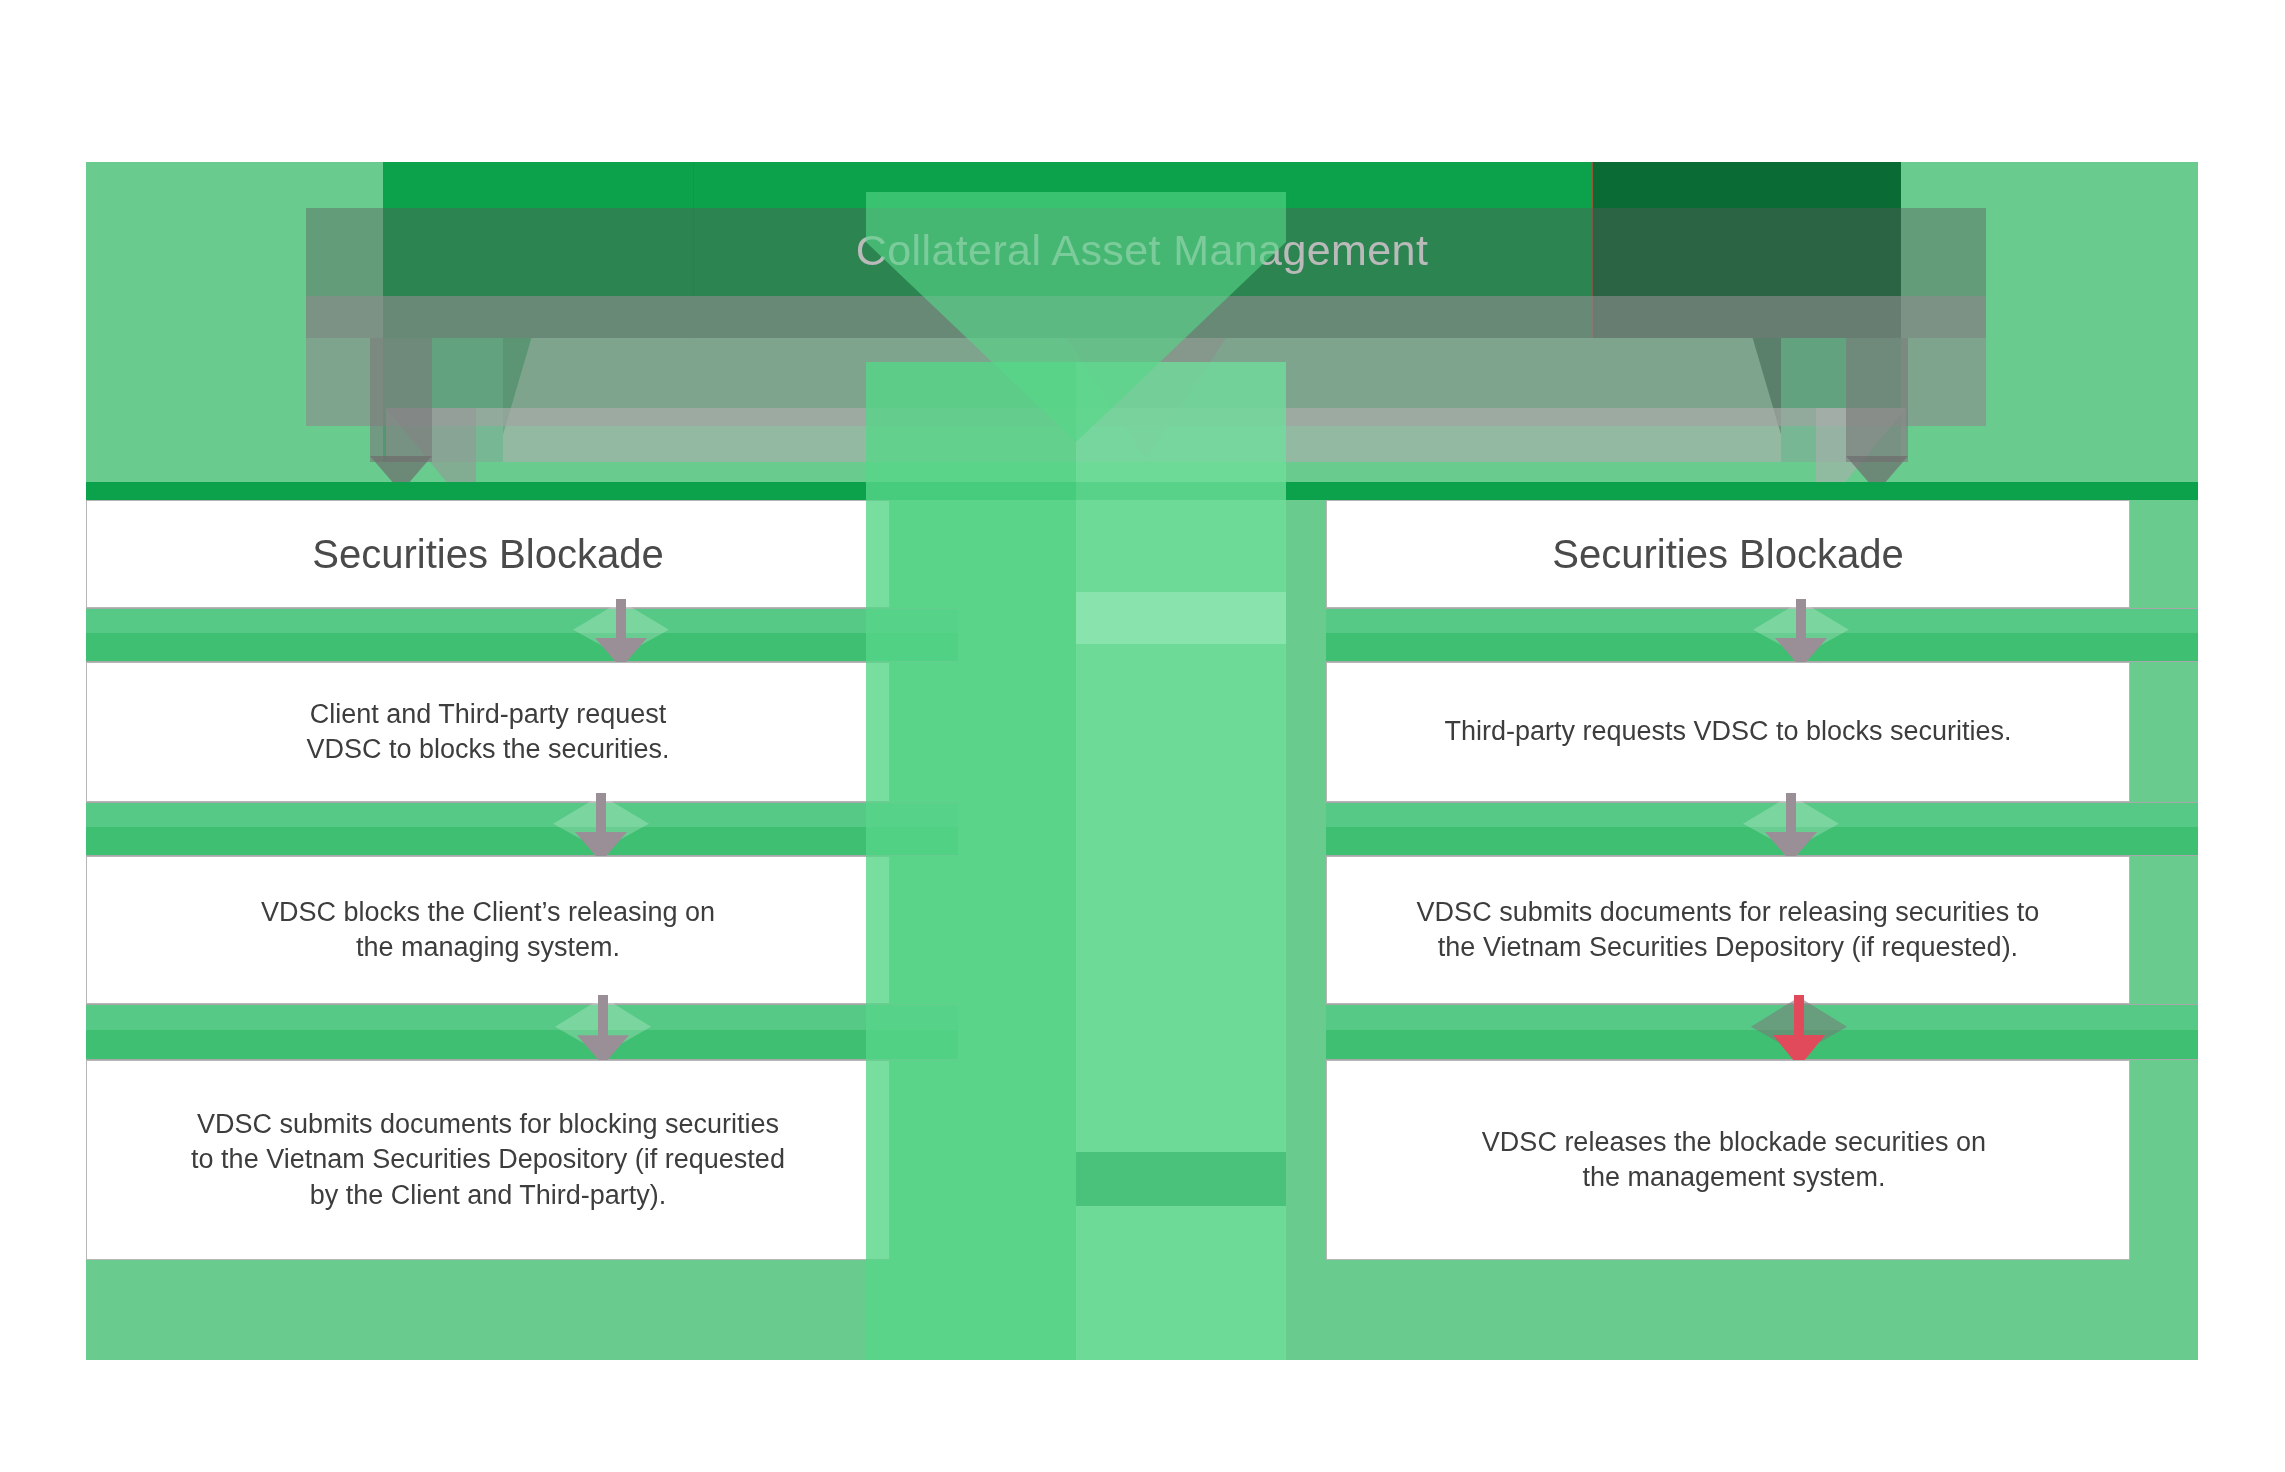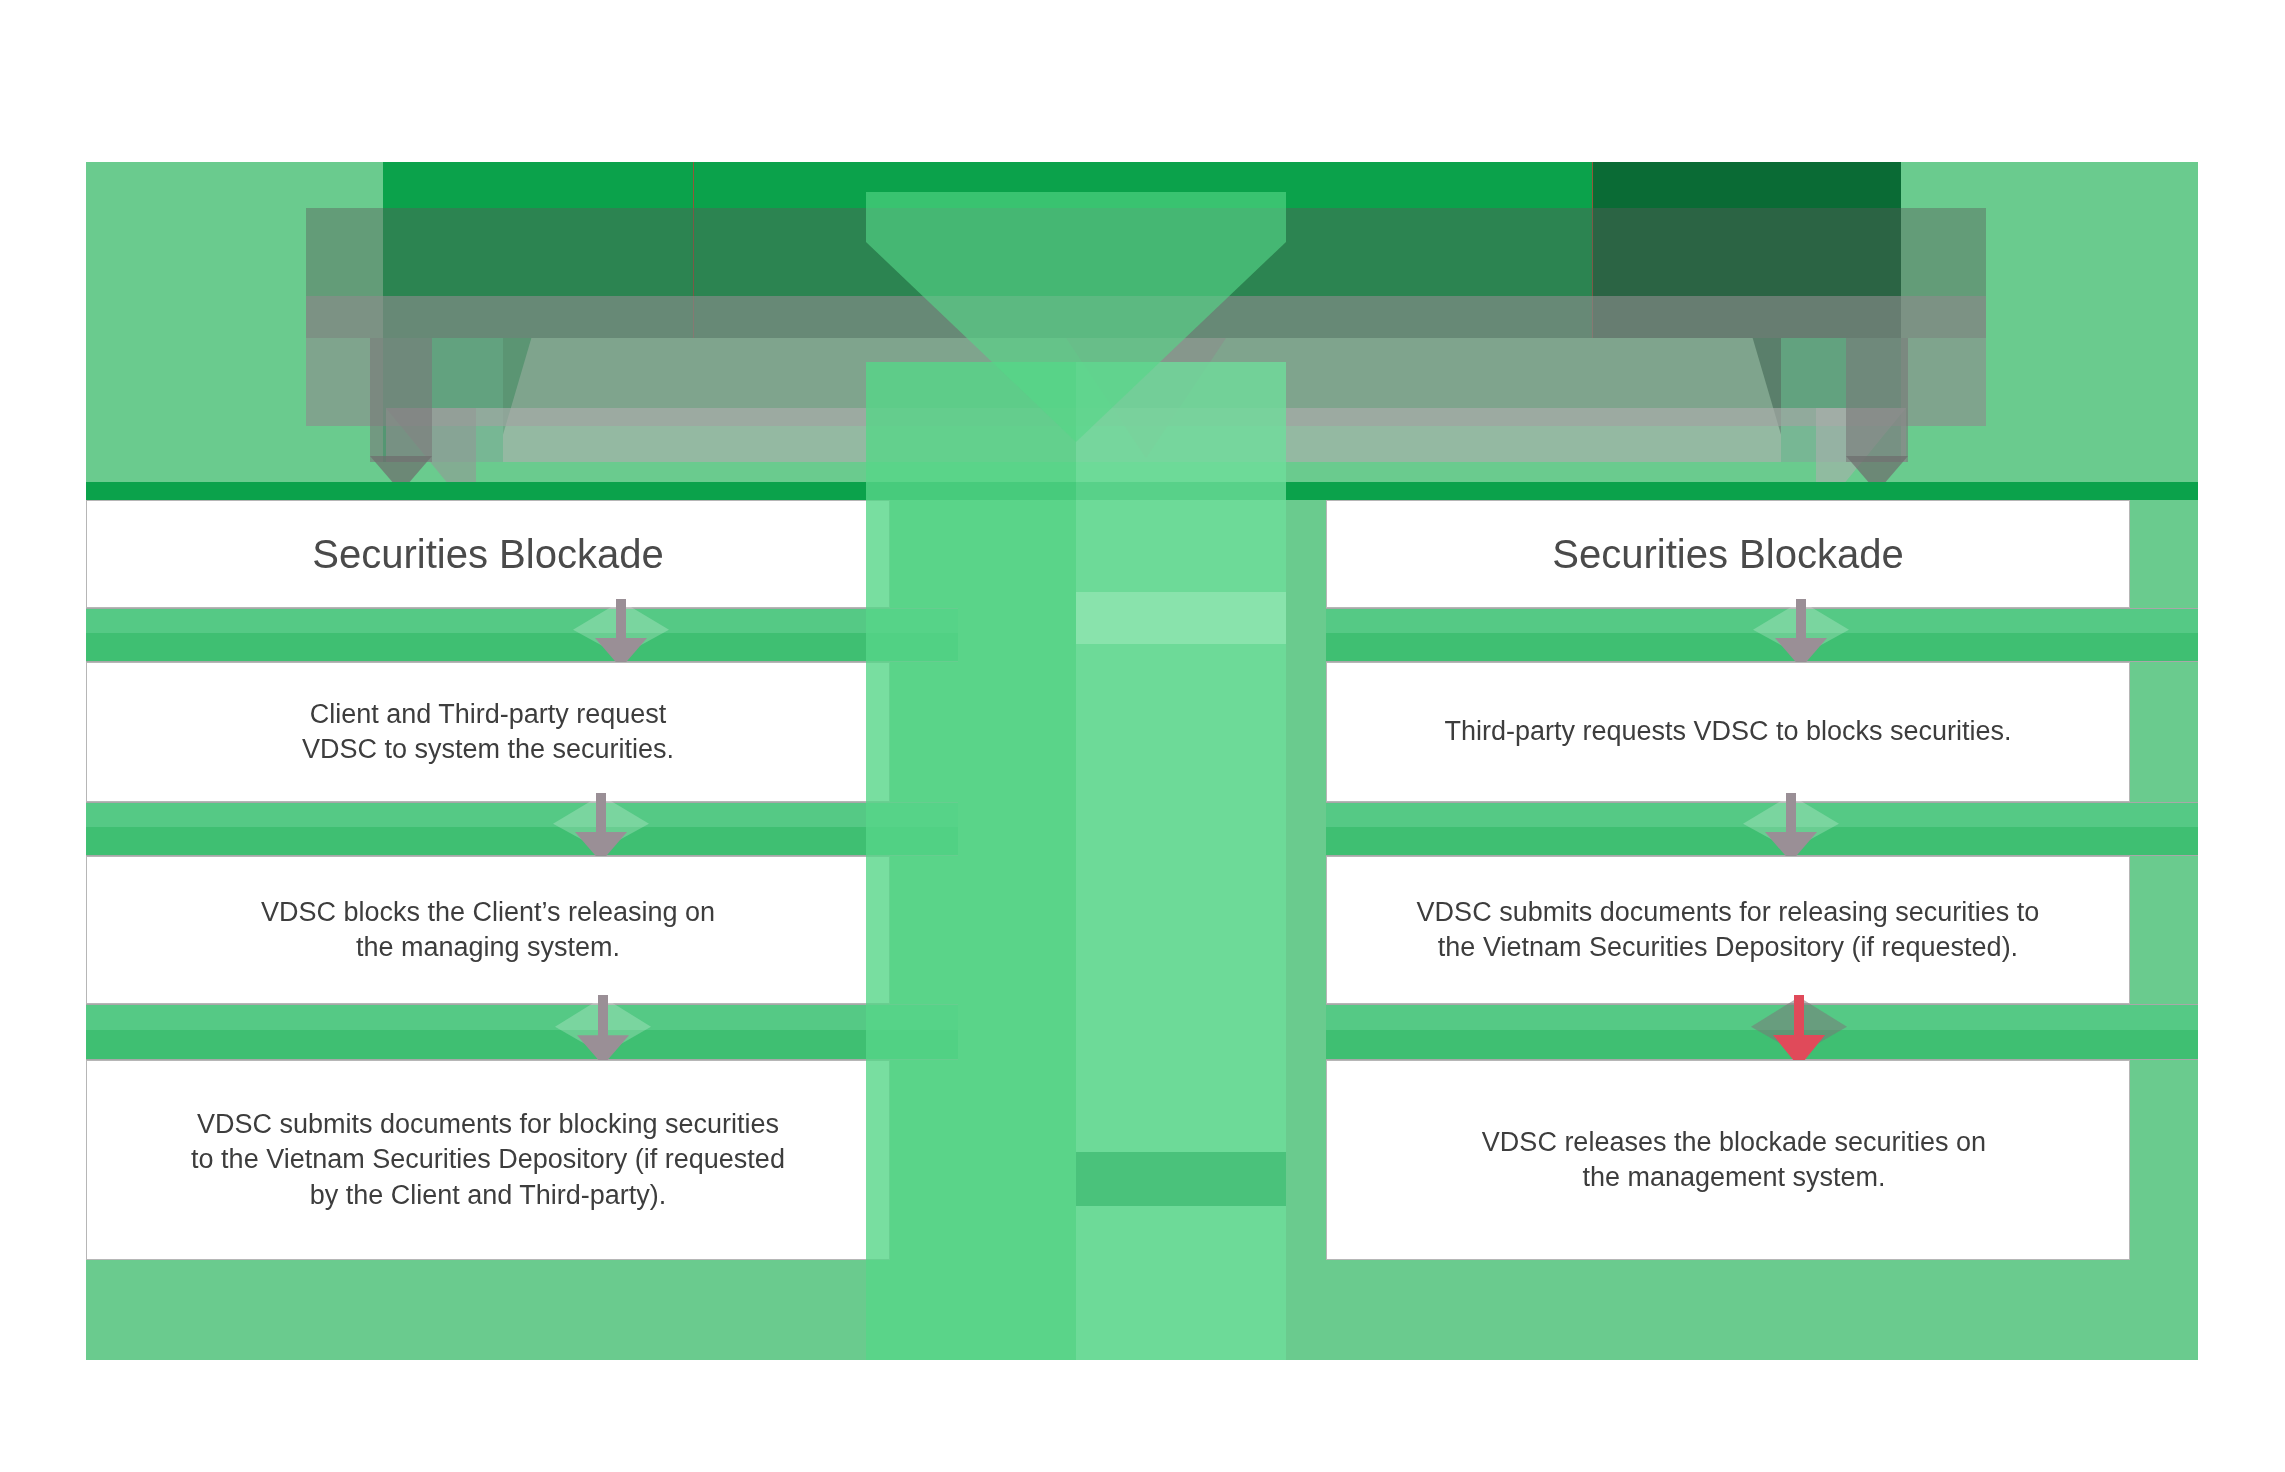--- a/index.html
+++ b/index.html
@@ -168,20 +168,21 @@
 <div id="canvas">
 
   <div class="header">
     <div class="hdr-taper-l"></div>
     <div class="hdr-leg-l"></div>
     <div class="hdr-wedge-l"></div>
     <div class="hdr-taper-r"></div>
     <div class="hdr-leg-r"></div>
     <div class="hdr-wedge-r"></div>
     <div class="hdr-title-block"></div>
+    <div class="hdr-title">Collateral Asset Management</div>
 
     <div class="bracket">
       <div class="br-bar-top"></div>
       <div class="br-bar-bot"></div>
       <div class="br-centerdown"></div>
       <div class="br-wide-bottom"></div>
       <div class="br-ang-l"></div>
       <div class="br-ang-r"></div>
       <div class="br-stub" style="left:64px;top:130px;height:124px;"></div>
       <div class="br-tip" style="left:64px;top:248px;"></div>
@@ -201,21 +202,21 @@
       <div class="conn" style="top:108px;height:54px;">
         <div class="conn-hi"></div>
         <div class="arrow" style="left:500px;">
           <div class="glow"></div>
             <div class="shaft"></div>
             <div class="head"></div>
         </div>
       </div>
 
       <div class="cell cell-body bind-ml" style="top:162px;height:140px;">Client and Third-party request
-VDSC to system the securities.</div>
+VDSC to blocks the securities.</div>
 
       <div class="conn" style="top:302px;height:54px;">
         <div class="conn-hi"></div>
         <div class="arrow" style="left:480px;">
           <div class="glow"></div>
             <div class="shaft"></div>
             <div class="head"></div>
         </div>
       </div>
 

